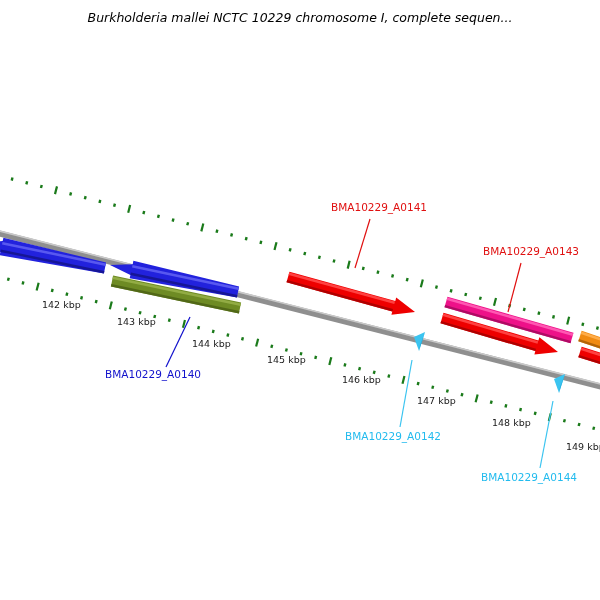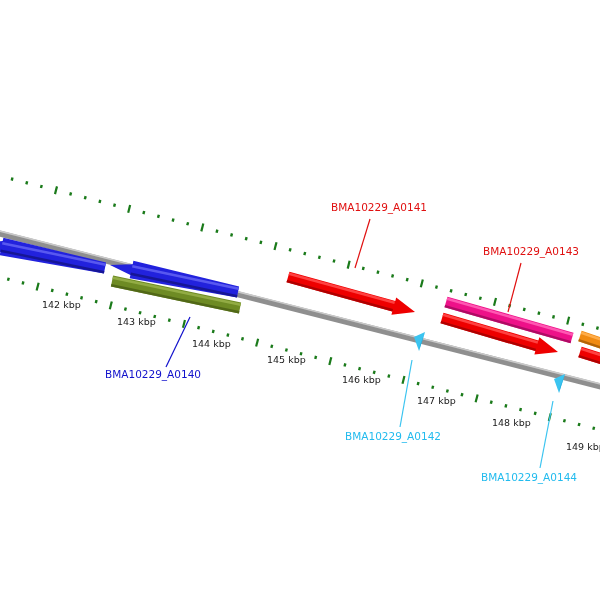--- a/index.html
+++ b/index.html
@@ -22,20 +22,21 @@
   }
   svg#map{position:absolute;top:0;left:0;width:600px;height:600px;}
   .kbp-label{font-size:9.5px;fill:#1a1a1a;font-family:"DejaVu Sans","Liberation Sans",sans-serif;}
   .gene-label{font-size:10.5px;font-family:"DejaVu Sans","Liberation Sans",sans-serif;}
 </style>
 </head>
 <body>
 
 <div id="viewer">
 
+  <div id="title">Burkholderia mallei NCTC 10229 chromosome I, complete sequen...</div>
 
   <svg id="map" viewBox="0 0 600 600" xmlns="http://www.w3.org/2000/svg">
     <defs>
       <clipPath id="clipAll">
           <rect x="0" y="40" width="600" height="520"></rect>
         </clipPath>
     </defs>
     <g clip-path="url(#clipAll)">
       <g id="backbone-layer">
           <line x1="-30" y1="226" x2="630" y2="394" stroke="#8f8f8f" stroke-width="6"></line>

